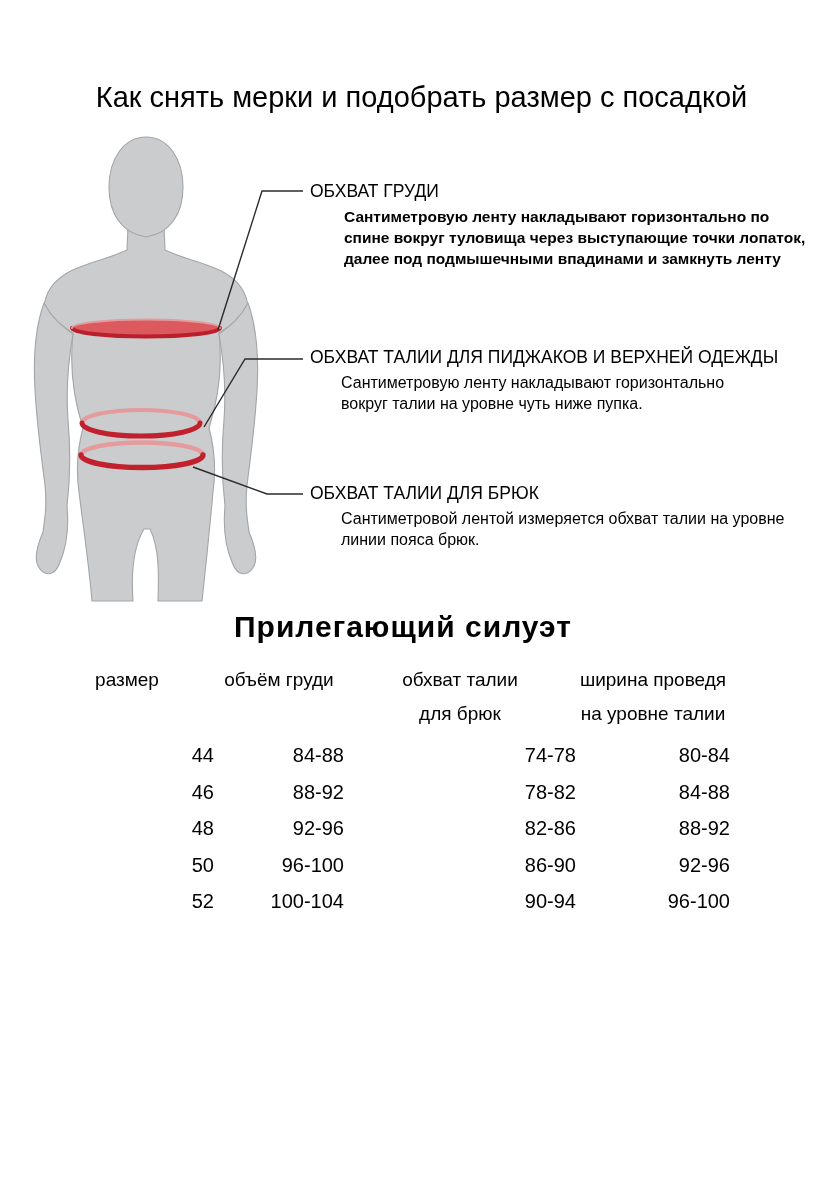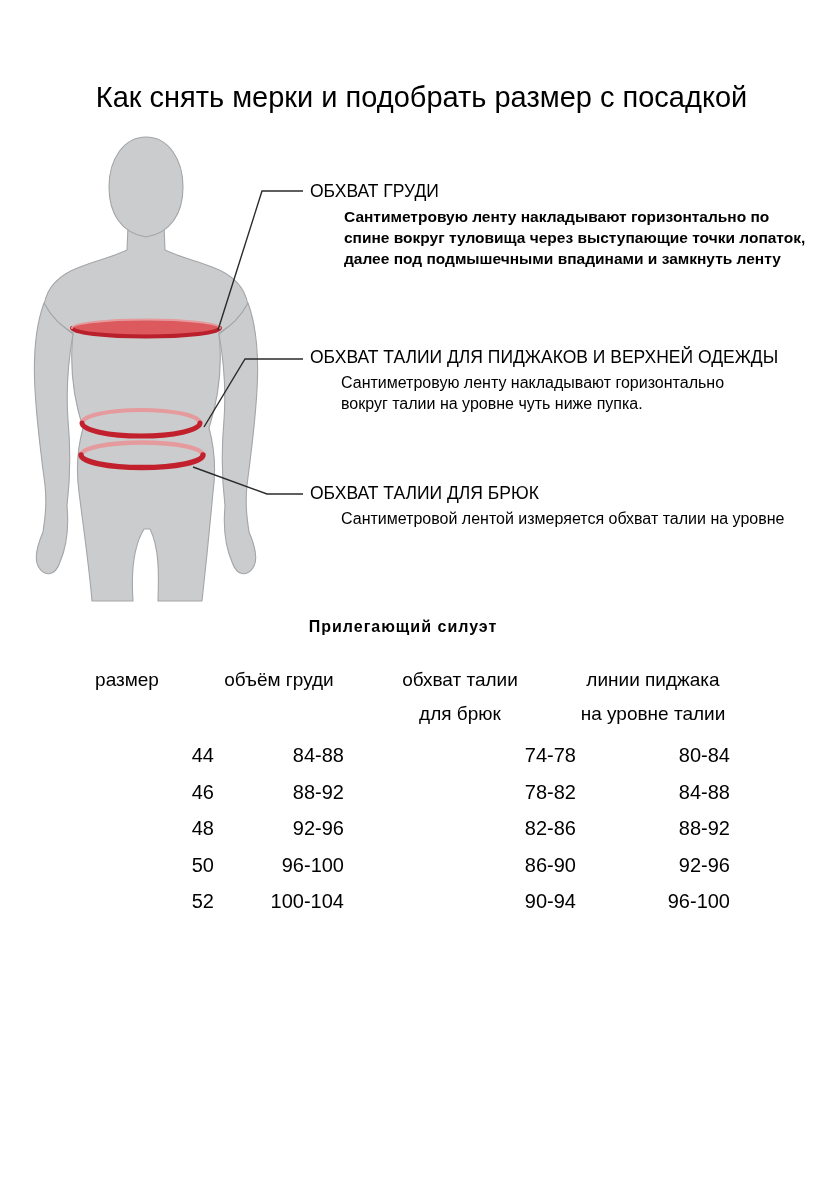--- a/index.html
+++ b/index.html
@@ -20,21 +20,21 @@
   .sec-body.bold{font-weight:700;font-size:15.5px;}
   .sec-body div{white-space:nowrap;}
   #sec1-h{left:310px;top:180px;}
   #sec1-b{left:313px;top:206px;}
   #sec2-h{left:310px;top:346px;}
   #sec2-b{left:310px;top:372px;}
   #sec3-h{left:310px;top:482px;}
   #sec3-b{left:310px;top:508px;}
   .table-title{
     left:0;top:612px;width:806px;text-align:center;
-    font-size:16px;line-height:30px;font-weight:800;letter-spacing:1px;
+    font-size:30px;line-height:30px;font-weight:800;letter-spacing:1px;
   }
   .thead{
     left:40px;top:663px;width:690px;display:grid;
     grid-template-columns:174px 130px 232px 154px;
     grid-template-rows:34px 34px;
   }
   .thead .hcell{
     text-align:center;font-size:19px;line-height:34px;font-weight:400;
   }
   .tbody{left:40px;top:737px;width:690px;}
@@ -139,29 +139,30 @@
 
 <div id="sec2-h" class="abs sec-heading">ОБХВАТ ТАЛИИ ДЛЯ ПИДЖАКОВ И ВЕРХНЕЙ ОДЕЖДЫ</div>
 <div id="sec2-b" class="abs sec-body">
     <div>Сантиметровую ленту накладывают горизонтально</div>
     <div>вокруг талии на уровне чуть ниже пупка.</div>
   </div>
 
 <div id="sec3-h" class="abs sec-heading">ОБХВАТ ТАЛИИ ДЛЯ БРЮК</div>
 <div id="sec3-b" class="abs sec-body">
     <div>Сантиметровой лентой измеряется обхват талии на уровне</div>
+    <div>линии пояса брюк.</div>
   </div>
 
 <div class="abs table-title">Прилегающий силуэт</div>
 
 <div class="abs thead">
   <div class="hcell">размер</div>
   <div class="hcell">объём груди</div>
   <div class="hcell">обхват талии</div>
-  <div class="hcell">линии пиджака</div>
+  <div class="hcell">ширина проведя</div>
   <div class="hcell"></div>
   <div class="hcell"></div>
   <div class="hcell">для брюк</div>
   <div class="hcell">на уровне талии</div>
 </div>
 
 <div class="abs tbody">
     <div class="trow">
       <div class="tcell">44</div>
       <div class="tcell">84-88</div>

